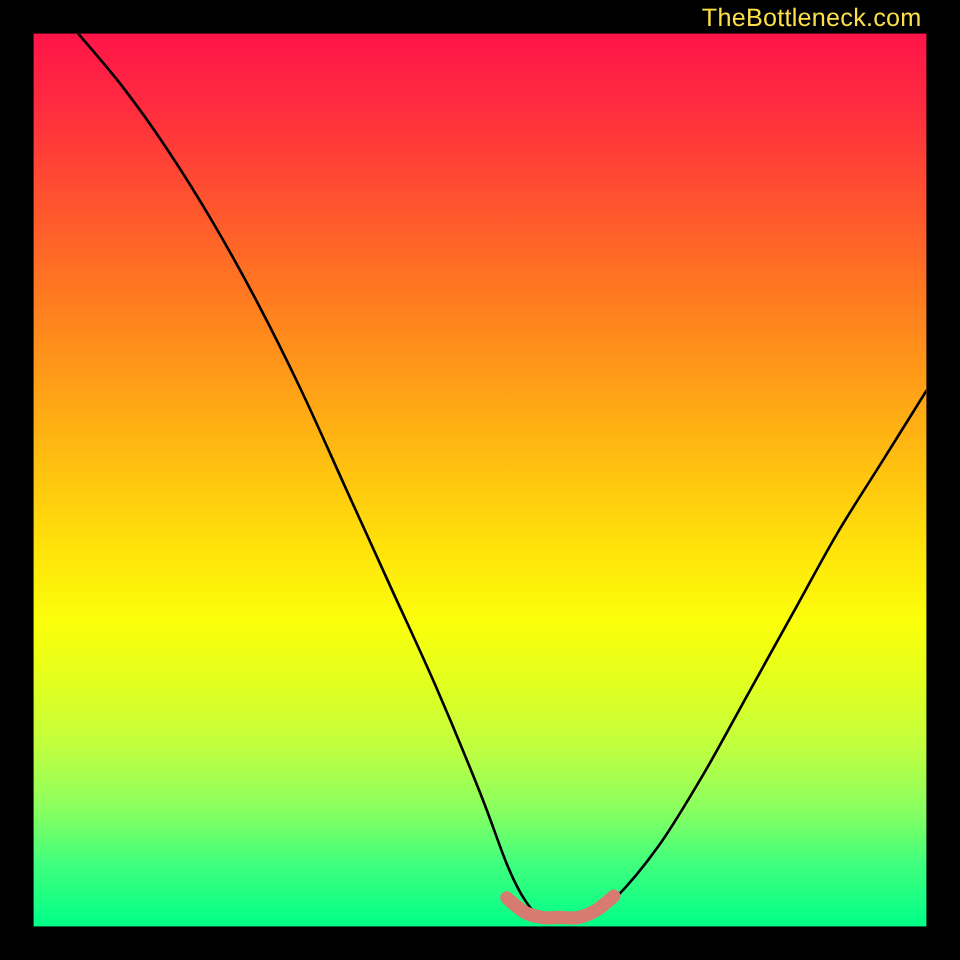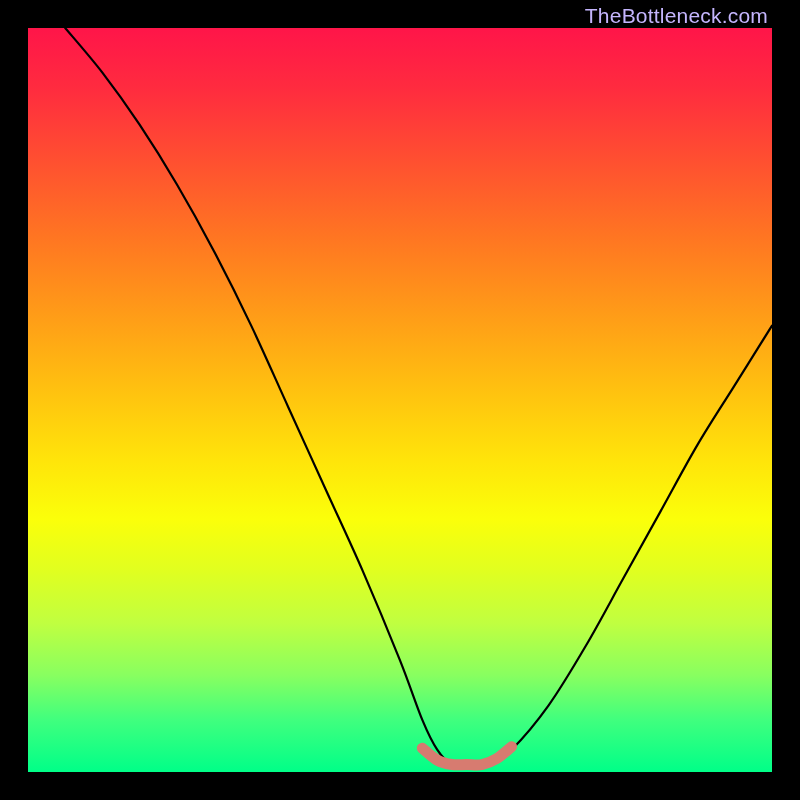--- a/index.html
+++ b/index.html
@@ -30,21 +30,21 @@
       #c0ff40 80%,
       #88ff60 87%,
       #40ff7e 93%,
       #00ff88 100%
     );
   }
   .watermark {
     position: absolute;
     top: 4px;
     right: 32px;
-    color: #c4b5fd;
+    color: #fde047;
     font-size: 21px;
     font-weight: 500;
     z-index: 10;
     letter-spacing: 0.2px;
   }
   svg.curve {
     position: absolute;
     left: 0;
     top: 0;
     width: 744px;

